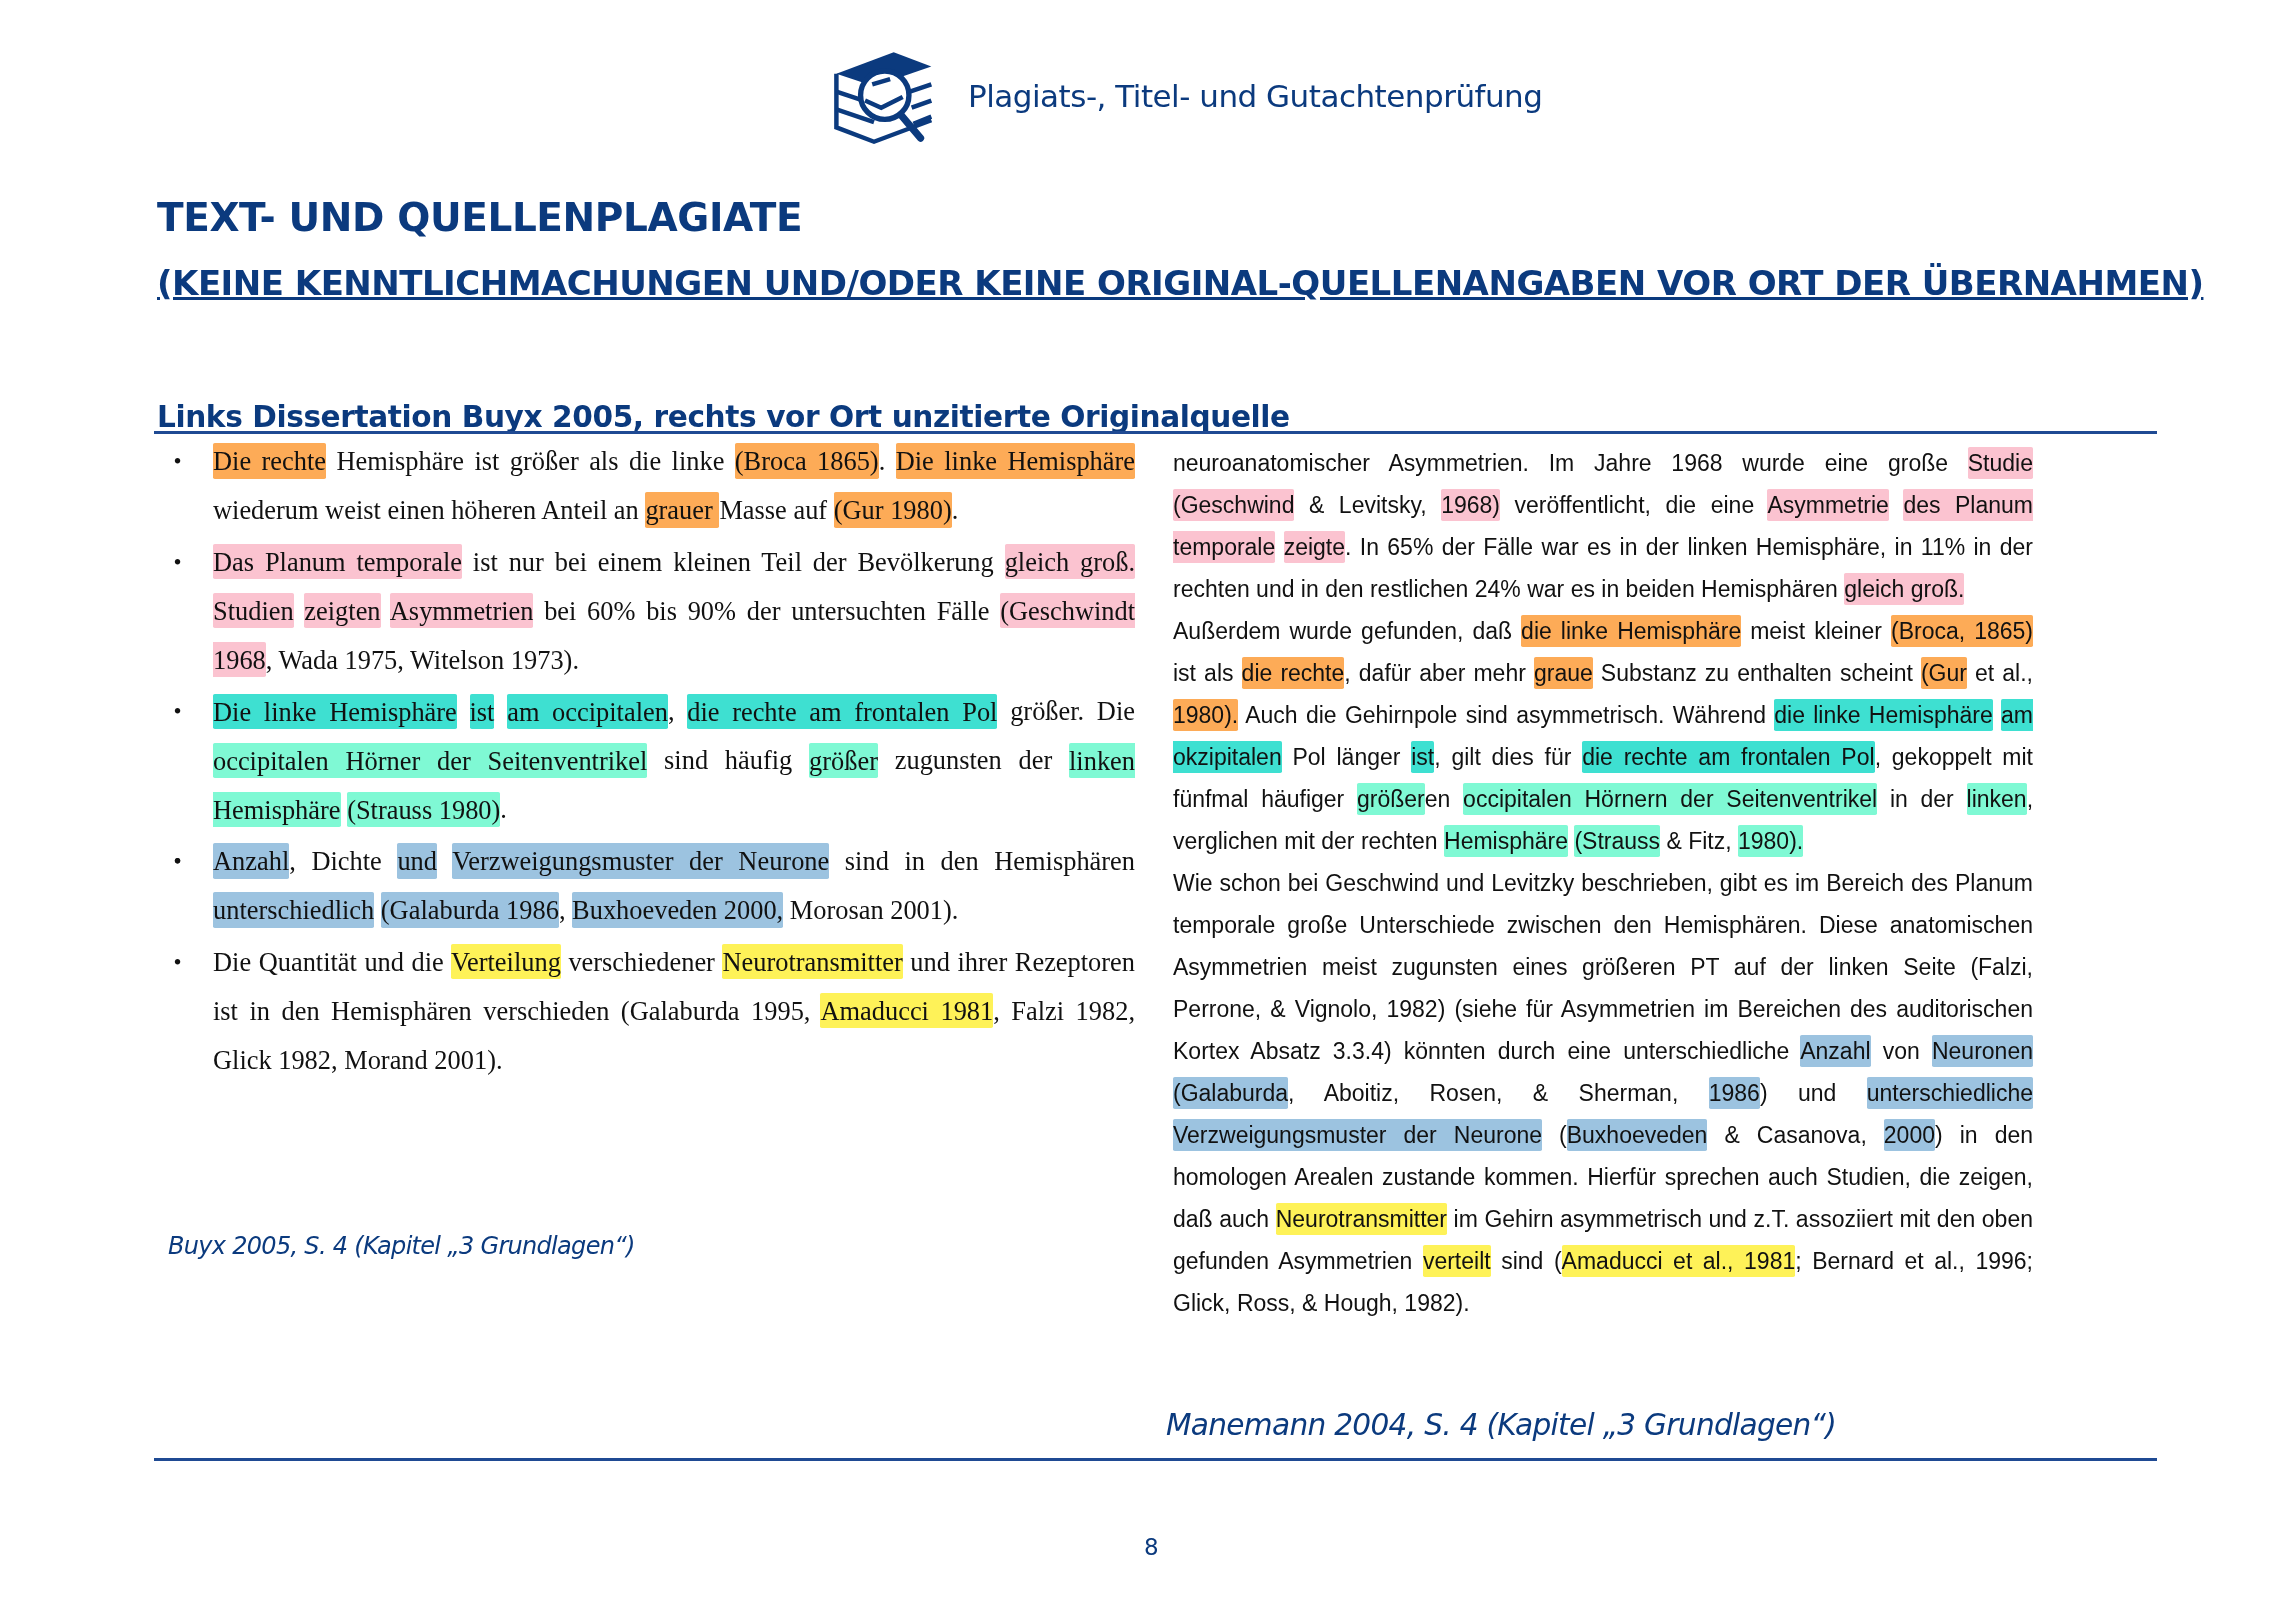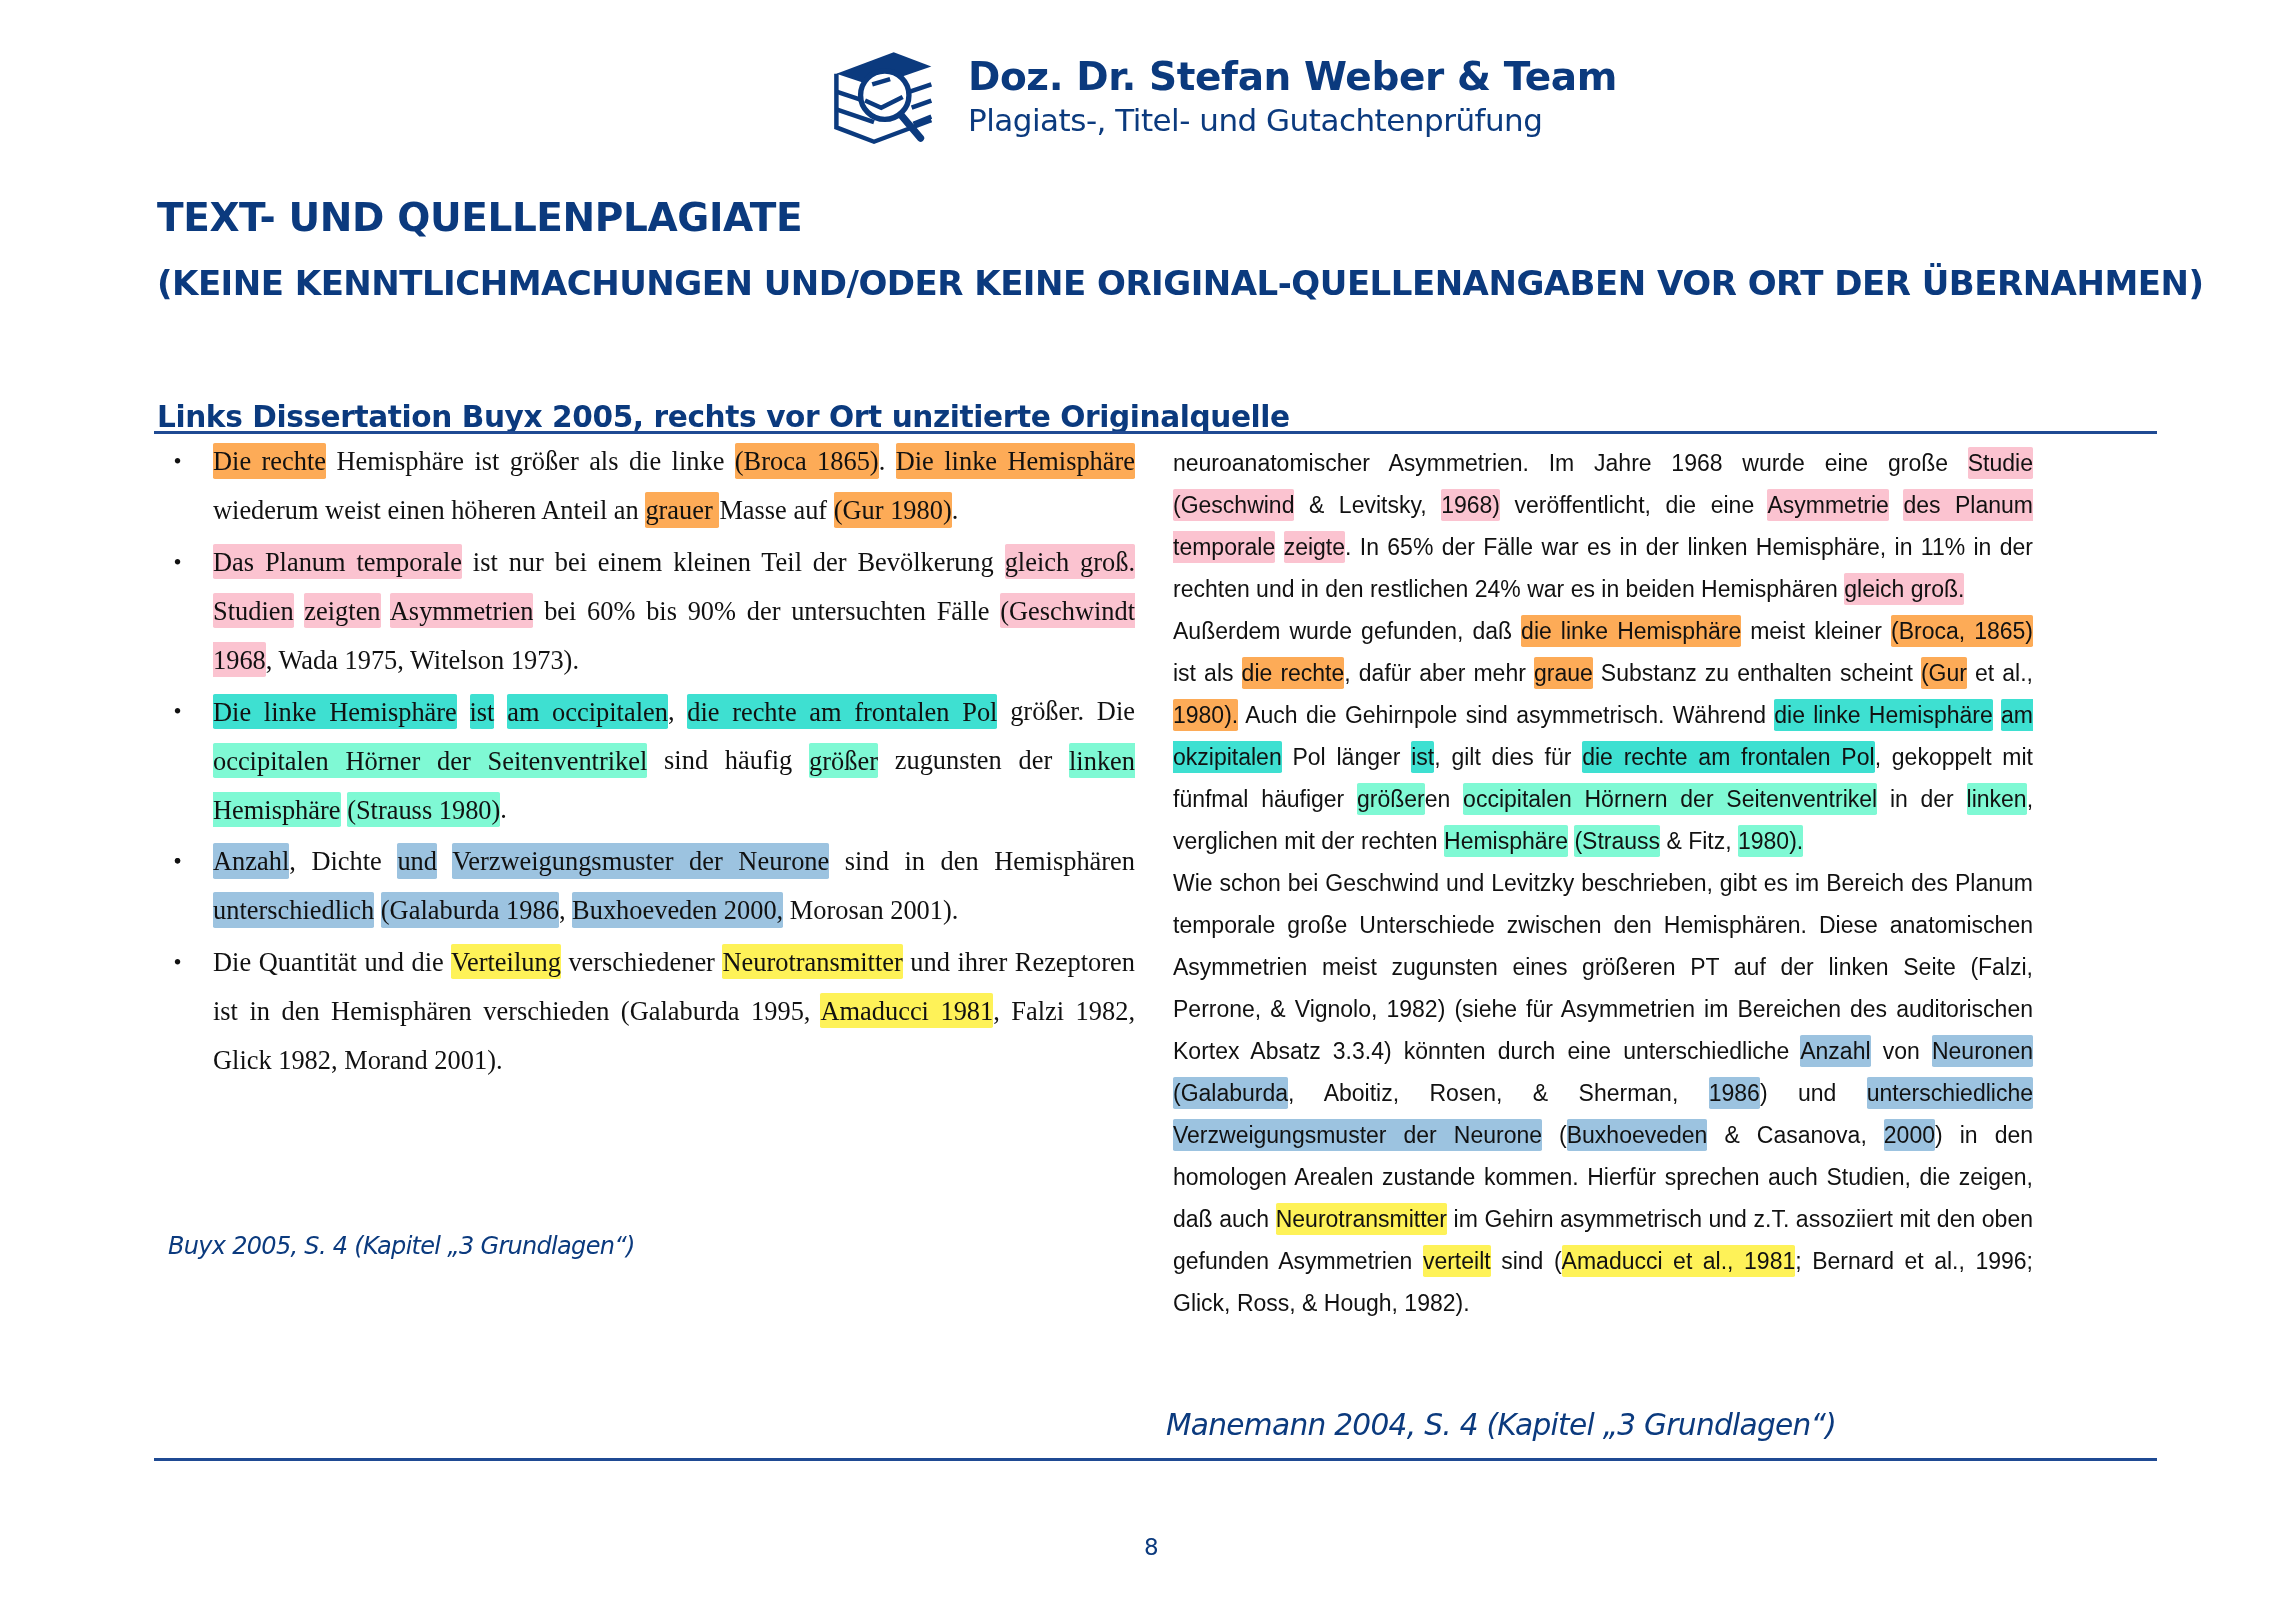--- a/index.html
+++ b/index.html
@@ -8,21 +8,21 @@
 
   
   .logo { position: absolute; left: 831px; top: 45px; display: flex; align-items: center; }
   .logo-mark { width: 112px; height: 103px; margin-right: 25px; }
   .logo-text { display: flex; flex-direction: column; }
   .logo-title { font-family: "DejaVu Sans", sans-serif; font-weight: bold; font-size: 39px; color: #0b3a7e; letter-spacing: -0.4px; line-height: 47px; }
   .logo-sub { font-family: "DejaVu Sans", sans-serif; font-size: 31px; color: #0b3a7e; letter-spacing: -0.5px; line-height: 41px; }
 
   
   .h1 { position: absolute; left: 157px; top: 195px; font-weight: bold; font-size: 39px; color: #0b3a7e; letter-spacing: -0.4px; }
-  .h2 { position: absolute; left: 157px; top: 263px; font-weight: bold; font-size: 34px; color: #0b3a7e; letter-spacing: -0.5px; }
+  .h2 { position: absolute; left: 157px; top: 263px; font-weight: bold; font-size: 34px; color: #0b3a7e; letter-spacing: -0.5px; text-decoration: underline; }
   .h3 { position: absolute; left: 157px; top: 400px; font-weight: bold; font-size: 29.6px; color: #0b3a7e; letter-spacing: -0.4px; }
   .rule { position: absolute; left: 154px; width: 2003px; height: 2.7px; background: #1f4a93; }
   .rule.top { top: 431px; }
   .rule.bottom { top: 1458px; }
 
   
   .left { position: absolute; left: 168px; top: 437px; width: 967px; font-family: "Liberation Serif", serif; font-size: 26.4px; color: #111; }
   .left ul { list-style: none; }
   .left li { position: relative; padding-left: 45px; line-height: 49px; text-align: justify; margin-bottom: 2.7px; }
   .left li .bullet { position: absolute; left: 5.4px; top: 0; font-size: 23px; }
@@ -45,21 +45,20 @@
     <path d="M6,32 L6,92 L48,108 L112,84" fill="none" stroke="#0b3a7e" stroke-width="5"></path>
     <path d="M6,52 L48,66" stroke="#0b3a7e" stroke-width="5"></path>
     <path d="M6,72 L48,86" stroke="#0b3a7e" stroke-width="5"></path>
     <path d="M88,52 L112,44 M90,70 L112,62 M92,88 L112,80" stroke="#0b3a7e" stroke-width="5"></path>
     <circle cx="60" cy="56" r="27" fill="#fff" stroke="#0b3a7e" stroke-width="6"></circle>
     <path d="M38,62 L56,70 L80,58" fill="none" stroke="#0b3a7e" stroke-width="5"></path>
     <path d="M46,44 L66,38" stroke="#0b3a7e" stroke-width="5"></path>
     <path d="M78,78 L100,104" stroke="#0b3a7e" stroke-width="8" stroke-linecap="round"></path>
   </svg>
   <div class="logo-text">
-    <div class="logo-title">Doz. Dr. Stefan Weber &amp; Team</div>
     <div class="logo-sub">Plagiats-, Titel- und Gutachtenprüfung</div>
   </div>
 </div>
 
 <div class="h1">TEXT- UND QUELLENPLAGIATE</div>
 <div class="h2">(KEINE KENNTLICHMACHUNGEN UND/ODER KEINE ORIGINAL-QUELLENANGABEN VOR ORT DER ÜBERNAHMEN)</div>
 <div class="h3">Links Dissertation Buyx 2005, rechts vor Ort unzitierte Originalquelle</div>
 <div class="rule top"></div>
 
 <div class="left">

